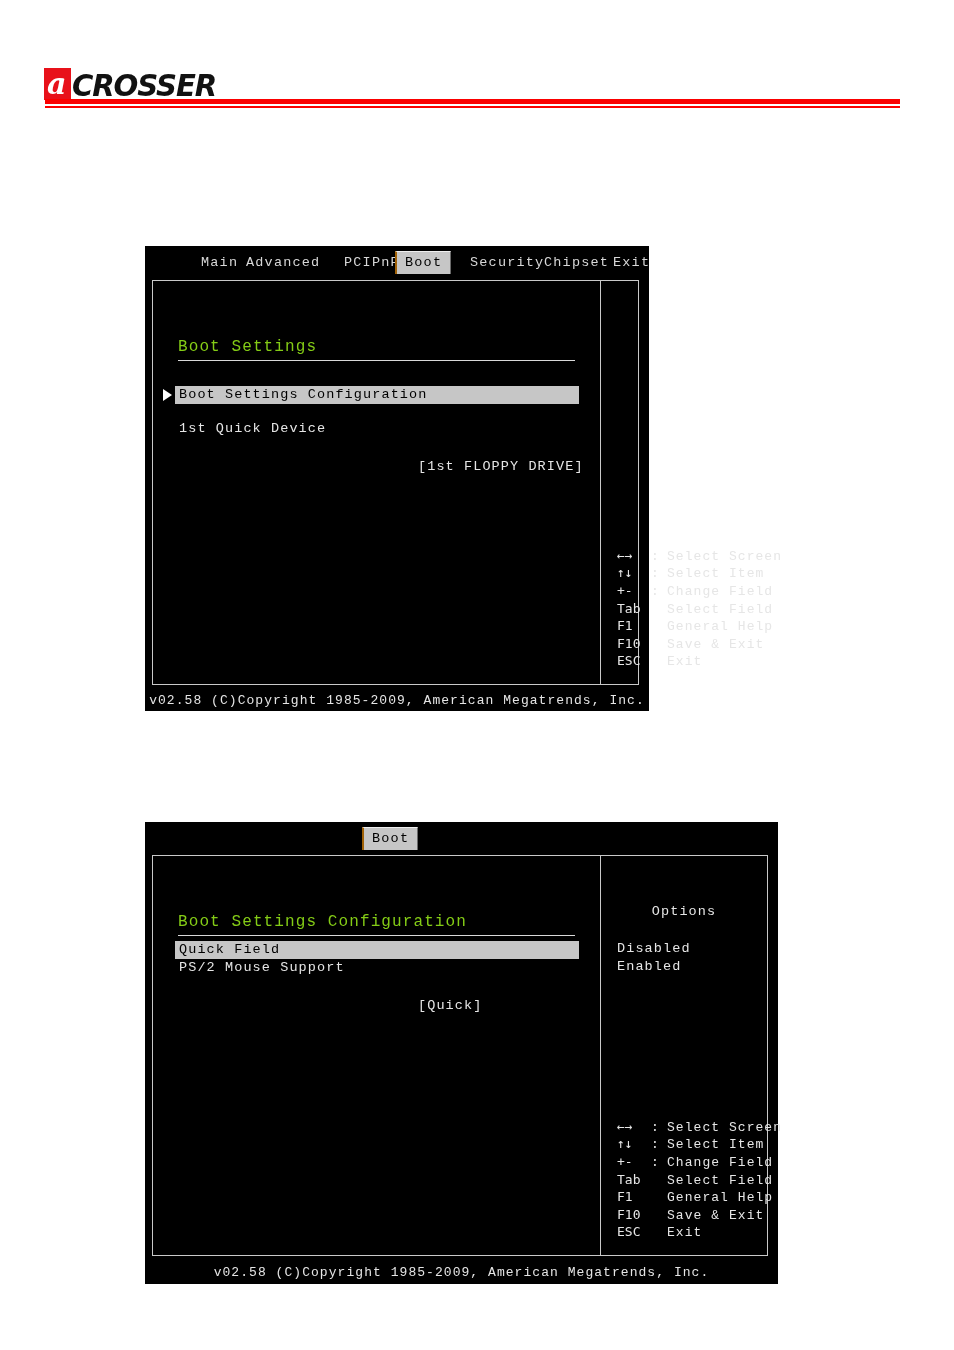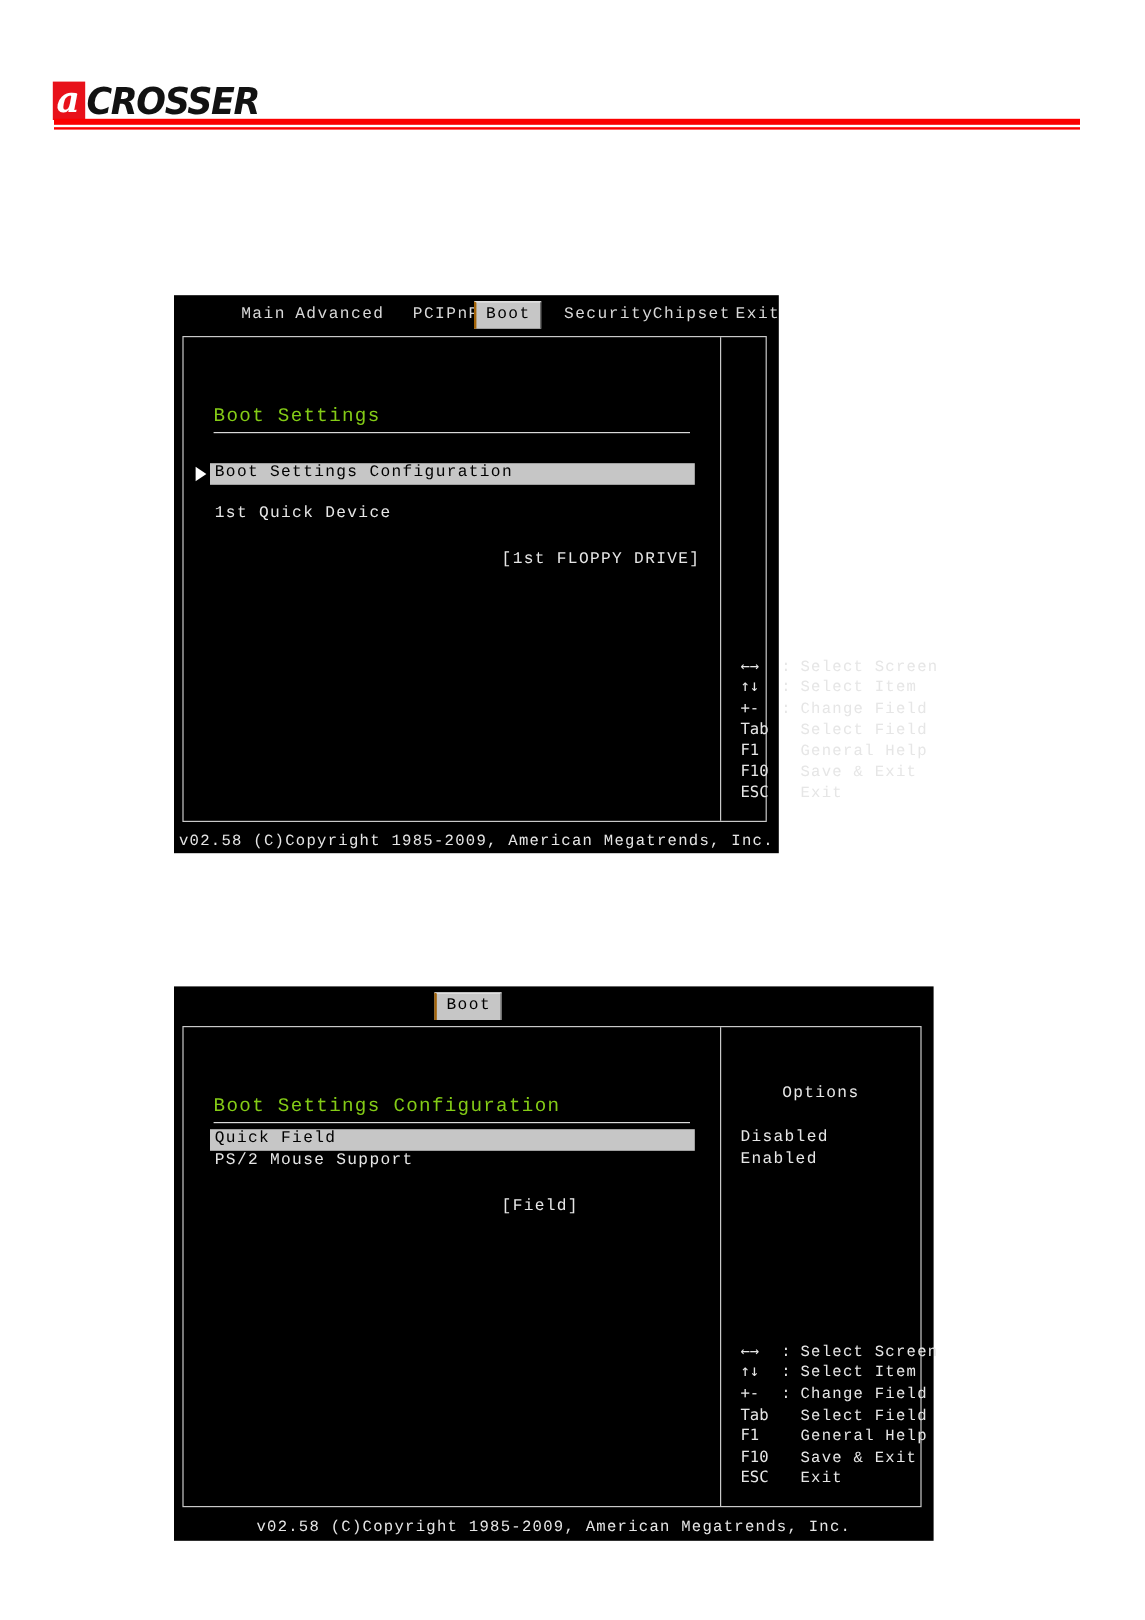--- a/index.html
+++ b/index.html
@@ -315,21 +315,21 @@
     <div class="pane-left">
       <div class="section-title">Boot Settings Configuration</div>
       <div class="divider"></div>
       <div id="rows-2">
           <div class="opt-row highlight" style="top: 85px;">
             <span class="label">Quick Field</span>
             <span class="value">[Enabled]</span>
           </div>
           <div class="opt-row" style="top: 103px;">
             <span class="label">PS/2 Mouse Support</span>
-            <span class="value">[Field]</span>
+            <span class="value">[Quick]</span>
           </div>
         </div>
     </div>
     <div class="pane-right">
       <div id="opts-2">
           <div class="options-head">Options</div>
           <div class="options-item" style="top: 85px;">Disabled</div>
           <div class="options-item" style="top: 103px;">Enabled</div>
         </div>
       <div class="keys" id="keys-2"><span class="krow"><span class="ksym">←→</span><span class="kcolon">:</span><span class="ktxt">Select Screen</span></span><span class="krow"><span class="ksym">↑↓</span><span class="kcolon">:</span><span class="ktxt">Select Item</span></span><span class="krow"><span class="ksym">+-</span><span class="kcolon">:</span><span class="ktxt">Change Field</span></span><span class="krow"><span class="ksym">Tab</span><span class="kcolon"></span><span class="ktxt">Select Field</span></span><span class="krow"><span class="ksym">F1</span><span class="kcolon"></span><span class="ktxt">General Help</span></span><span class="krow"><span class="ksym">F10</span><span class="kcolon"></span><span class="ktxt">Save &amp; Exit</span></span><span class="krow"><span class="ksym">ESC</span><span class="kcolon"></span><span class="ktxt">Exit</span></span></div>

